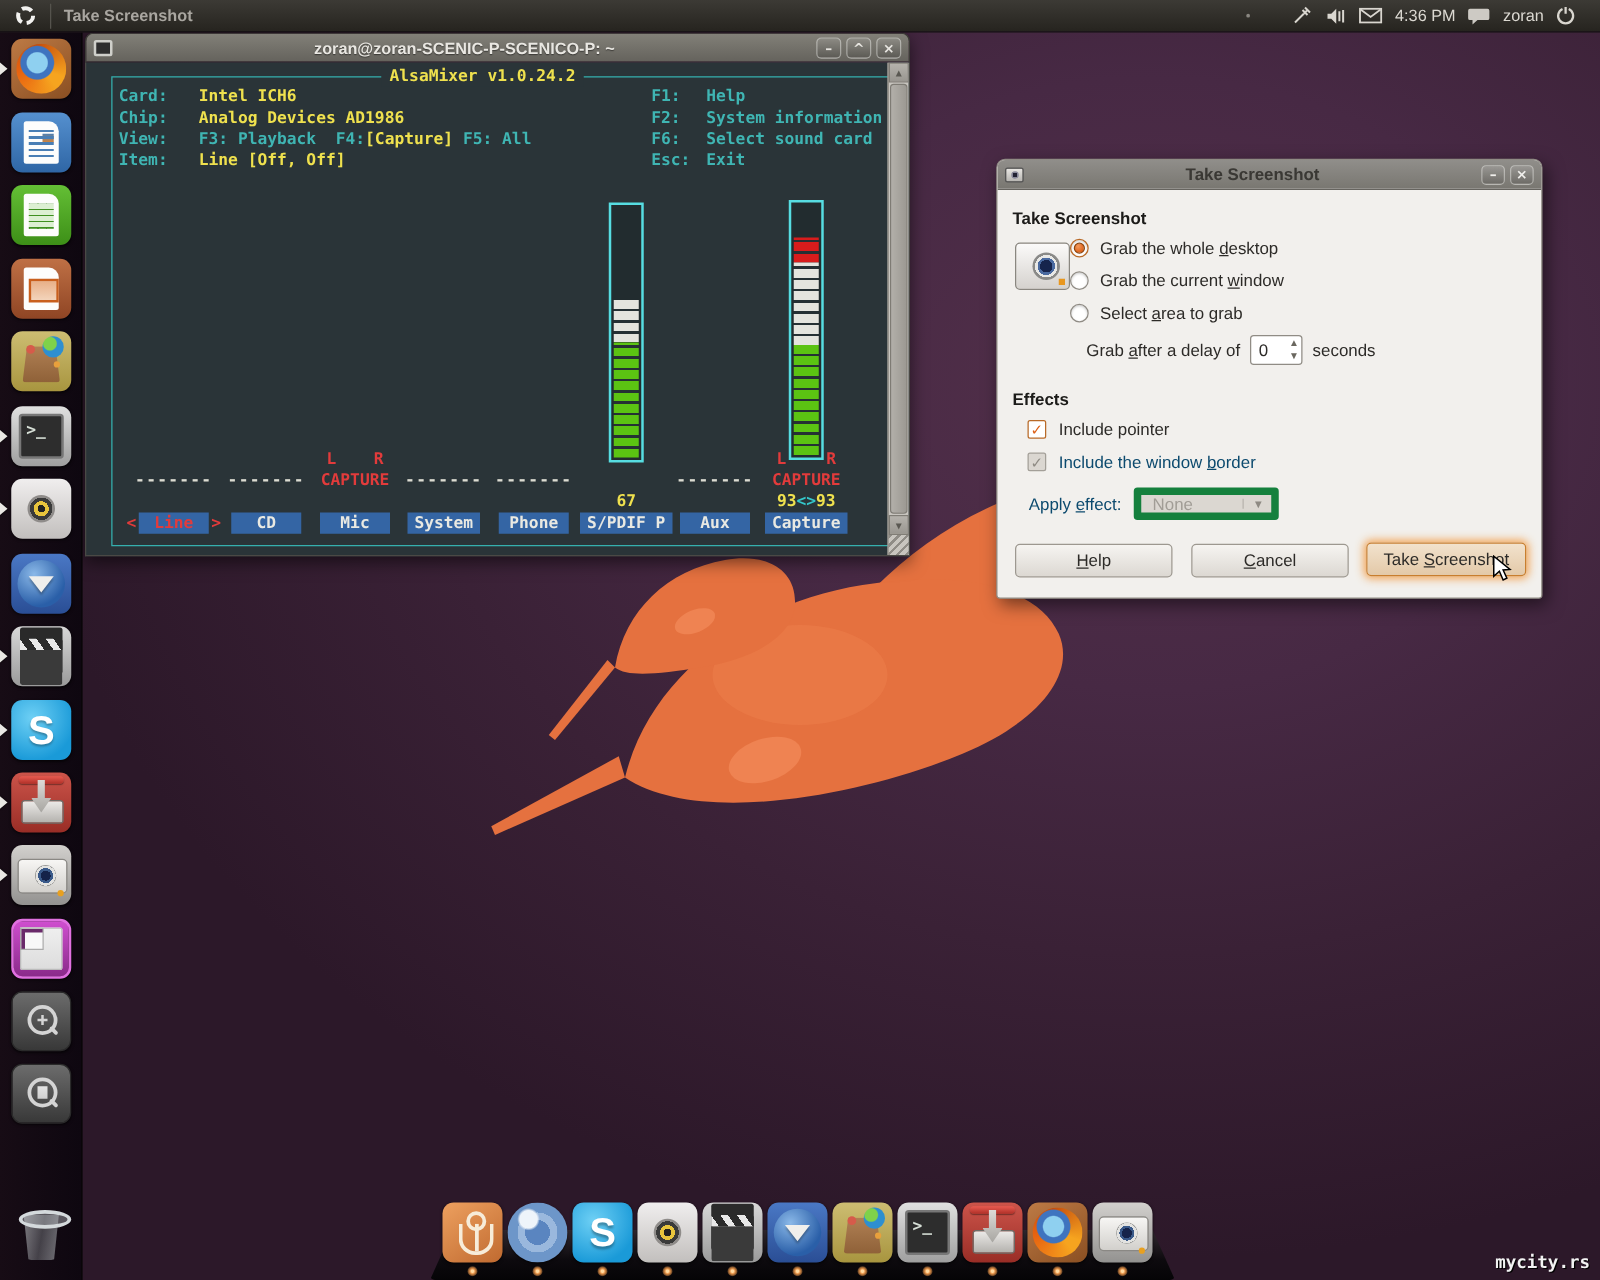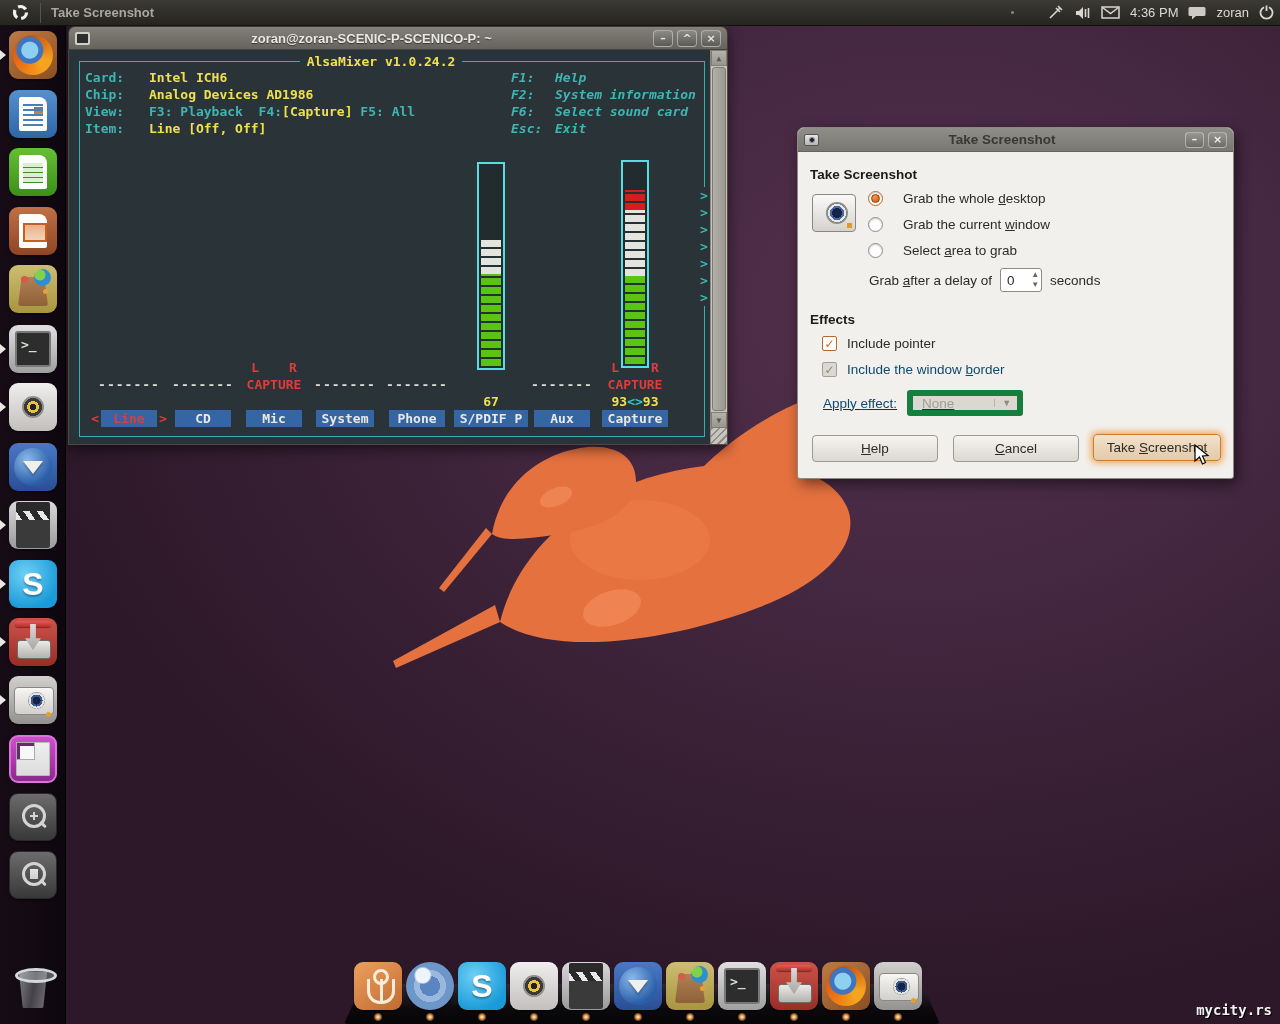--- a/index.html
+++ b/index.html
@@ -12,21 +12,21 @@
   }
   .narwhals { position:absolute; inset:0; }
 
   
   .panel { position:absolute; left:0; top:0; width:1280px; height:26px; z-index:50;
     background:linear-gradient(#3c3a35, #26241f); border-bottom:1px solid #121110;
     display:flex; align-items:center; color:#b6b3ad; font-size:13px; }
   .panel-logo { width:40px; display:flex; justify-content:center; align-items:center; height:100%; }
   .panel-sep { width:1px; height:20px; background:#55534d; margin-right:10px; }
   .app-title { font-weight:bold; color:#a9a6a0; }
-  .panel-right { margin-left:auto; display:flex; align-items:center; gap:10px; padding-right:6px; color:#d9d6cf; }
+  .panel-right { margin-left:auto; display:flex; align-items:center; gap:10px; padding-right:20px; color:#d9d6cf; }
   .panel-dot { width:3px; height:3px; border-radius:50%; background:#8a8781; margin-right:24px; }
   .tray-ico { display:flex; align-items:center; }
   .panel-text { font-size:13px; color:#dcd9d2; }
 
   
   .launcher { position:absolute; left:0; top:26px; width:66px; height:998px; z-index:40;
     background:linear-gradient(90deg,#170c15,#0e0710); border-right:1px solid #000; }
   .l-item { position:absolute; left:9px; width:48px; height:48px; }
   .runarrow { position:absolute; left:-9px; top:19px; width:0; height:0;
     border-top:5px solid transparent; border-bottom:5px solid transparent; border-left:6px solid #e9e7e3;
@@ -130,29 +130,29 @@
     display:flex; align-items:center; padding:0 6px; }
   .term-title .t-ico { width:15px; height:13px; background:#2e2e2e; border:2px solid #cfcfca; border-radius:2px; }
   .term-title .t-text { flex:1; text-align:center; font:bold 13px "Liberation Sans", sans-serif; color:#e9e7e2;
     text-shadow:0 1px 1px rgba(0,0,0,.5); }
   .winbtns { display:flex; gap:4px; }
   .winbtn { width:20px; height:17px; border:1px solid rgba(230,230,225,.5); border-radius:4px;
     color:#e8e6e1; font:bold 11px "DejaVu Sans", sans-serif; display:flex; align-items:center; justify-content:center;
     background:linear-gradient(rgba(255,255,255,.12), rgba(0,0,0,.12)); }
   .term-body { position:relative; width:100%; height:395px; background:#2a3438; border:1px solid #4a4945;
     border-top:none; overflow:hidden; font:bold 13px "DejaVu Sans Mono", monospace; }
-  .term-content { position:absolute; inset:0 17px 0 0; }
+  .term-content { position:absolute; inset:0 17px 0 0;margin-left:10px; }
   .mx-border { position:absolute; left:10px; top:11px; width:626px; height:376px; border:1px solid #35b0ae; }
   .mx-title { position:absolute; top:4px; left:0; right:17px; text-align:center; }
   .mx-title span { background:#2a3438; padding:0 7px; color:#efe14e; }
   .mx-row { position:absolute; left:16px; display:flex;justify-content:space-between; }
   .mx-label { width:64px; color:#3fb5b3; }
   .mx-val { color:#efe14e; }
   .mx-teal { color:#3fb5b3; }
-  .mx-help { position:absolute; left:442px; display:flex;font-style:italic; }
+  .mx-help { position:absolute; left:442px; display:flex; }
   .mx-help .k { width:44px; color:#3fb5b3; }
   .mx-help .t { color:#3fb5b3; }
   .mx-bar { position:absolute; width:28px; height:208px; border:2px solid #57dde2; background:#222c2f; padding:2px;
     display:flex; flex-direction:column; }
   .seg { width:100%; }
   .seg-empty { background:transparent; }
   .seg-peak { background:repeating-linear-gradient(0deg,#d81c1c 0 7px,#253034 7px 9px); }
   .seg-loud { background:repeating-linear-gradient(0deg,#e4e4de 0 7px,#253034 7px 9px); }
   .seg-normal { background:repeating-linear-gradient(0deg,#5bc312 0 7px,#253034 7px 9px); }
   .mx-more { position:absolute; left:629px; top:137px; display:flex; flex-direction:column; line-height:17px;
@@ -185,38 +185,38 @@
   .dlg-title .winbtn { width:19px; height:16px; color:#f0efec; }
   .cam-mini { width:15px; height:12px; background:linear-gradient(#e8e6e2,#b8b6b2); border:1px solid #555; border-radius:2px; position:relative; }
   .cam-mini::after { content:""; position:absolute; left:4px; top:2px; width:6px; height:6px; border-radius:50%;
     background:radial-gradient(circle,#223 0 2px,#889 2px 3px); }
   .dlg-head { position:absolute; left:12px; font-weight:bold; color:#1c1b19; }
   .cam-big { position:absolute; left:14px; top:66px; width:44px; height:38px;
     background:linear-gradient(#fbfaf9,#d5d2ce); border:1px solid #8a8780; border-radius:4px; }
   .cam-big::before { content:""; position:absolute; left:13px; top:7px; width:22px; height:22px; border-radius:50%;
     background:radial-gradient(circle,#16244c 0 5px,#4a6aa0 5px 7px,#e8e8e6 7px 9px,#8a8a88 9px 11px); }
   .cam-big::after { content:""; position:absolute; right:3px; bottom:3px; width:5px; height:5px; background:#e8971f; }
-  .radio-row { position:absolute; left:70px; display:flex; align-items:center; gap:20px; }
+  .radio-row { position:absolute; left:58px; display:flex; align-items:center; gap:9px; }
   .radio { width:15px; height:15px; border-radius:50%; background:#fff; border:1px solid #908c85;
     box-shadow:inset 0 1px 2px rgba(0,0,0,.2); position:relative; }
   .radio.on { border-color:#b86a28; }
   .radio.on::after { content:""; position:absolute; inset:3px; border-radius:50%;
     background:radial-gradient(circle at 35% 30%, #f2995c, #e0641c 70%); border:1px solid #8a4510; inset:2px; }
   .delay-row { position:absolute; left:71px; top:140px; display:flex; align-items:center; gap:8px; }
   .spin { width:42px; height:24px; background:#fff; border:1px solid #908c85; border-radius:3px;
     display:flex; align-items:center; position:relative; padding-left:6px; }
   .spin .arrows { position:absolute; right:2px; top:1px; display:flex; flex-direction:column; line-height:10px;
     font-size:8px; color:#6a675f; text-align:center; }
   .fx-head { position:absolute; left:12px; top:184px; font-weight:bold; color:#1c1b19; }
   .check-row { position:absolute; left:24px; display:flex; align-items:center; gap:10px; }
   .checkbox { width:15px; height:15px; border-radius:2px; background:#fff; border:1px solid #b86a28;
     display:flex; align-items:center; justify-content:center; color:#dd6016; font:bold 12px "DejaVu Sans", sans-serif; }
   .checkbox.dis { background:#dbd7d1; border-color:#a39f98; color:#8e8a83; }
   .disabled-txt { color:#0c4a6e; }
-  .apply-row { position:absolute; left:25px; top:262px; display:flex; align-items:center; gap:10px;text-decoration:underline; }
+  .apply-row { position:absolute; left:25px; top:262px; display:flex; align-items:center; gap:10px; }
   .dropdown { width:116px; height:26px; background:#dbd7d1; border:6px solid #15803d; border-radius:3px;
     display:flex; align-items:center; color:#a19d96; padding-left:9px; position:relative; }
   .dropdown .dd-sep { position:absolute; right:22px; top:3px; bottom:3px; width:1px; background:#b8b4ad; }
   .dropdown .dd-ar { position:absolute; right:6px; font-size:9px; color:#8e8a83; }
   .btn { position:absolute; height:27px; background:linear-gradient(#f6f4f1,#dcd8d2); border:1px solid #9d9890;
     border-radius:4px; font-size:13.5px; color:#2d2b28; display:flex; align-items:center; justify-content:center; }
   .btn.focus { background:linear-gradient(#f2e2cd,#e3c9a8); border:1px solid #c87e2e;
     box-shadow:0 0 7px 2px rgba(242,152,60,.85); }
   u { text-decoration:underline; }
 

